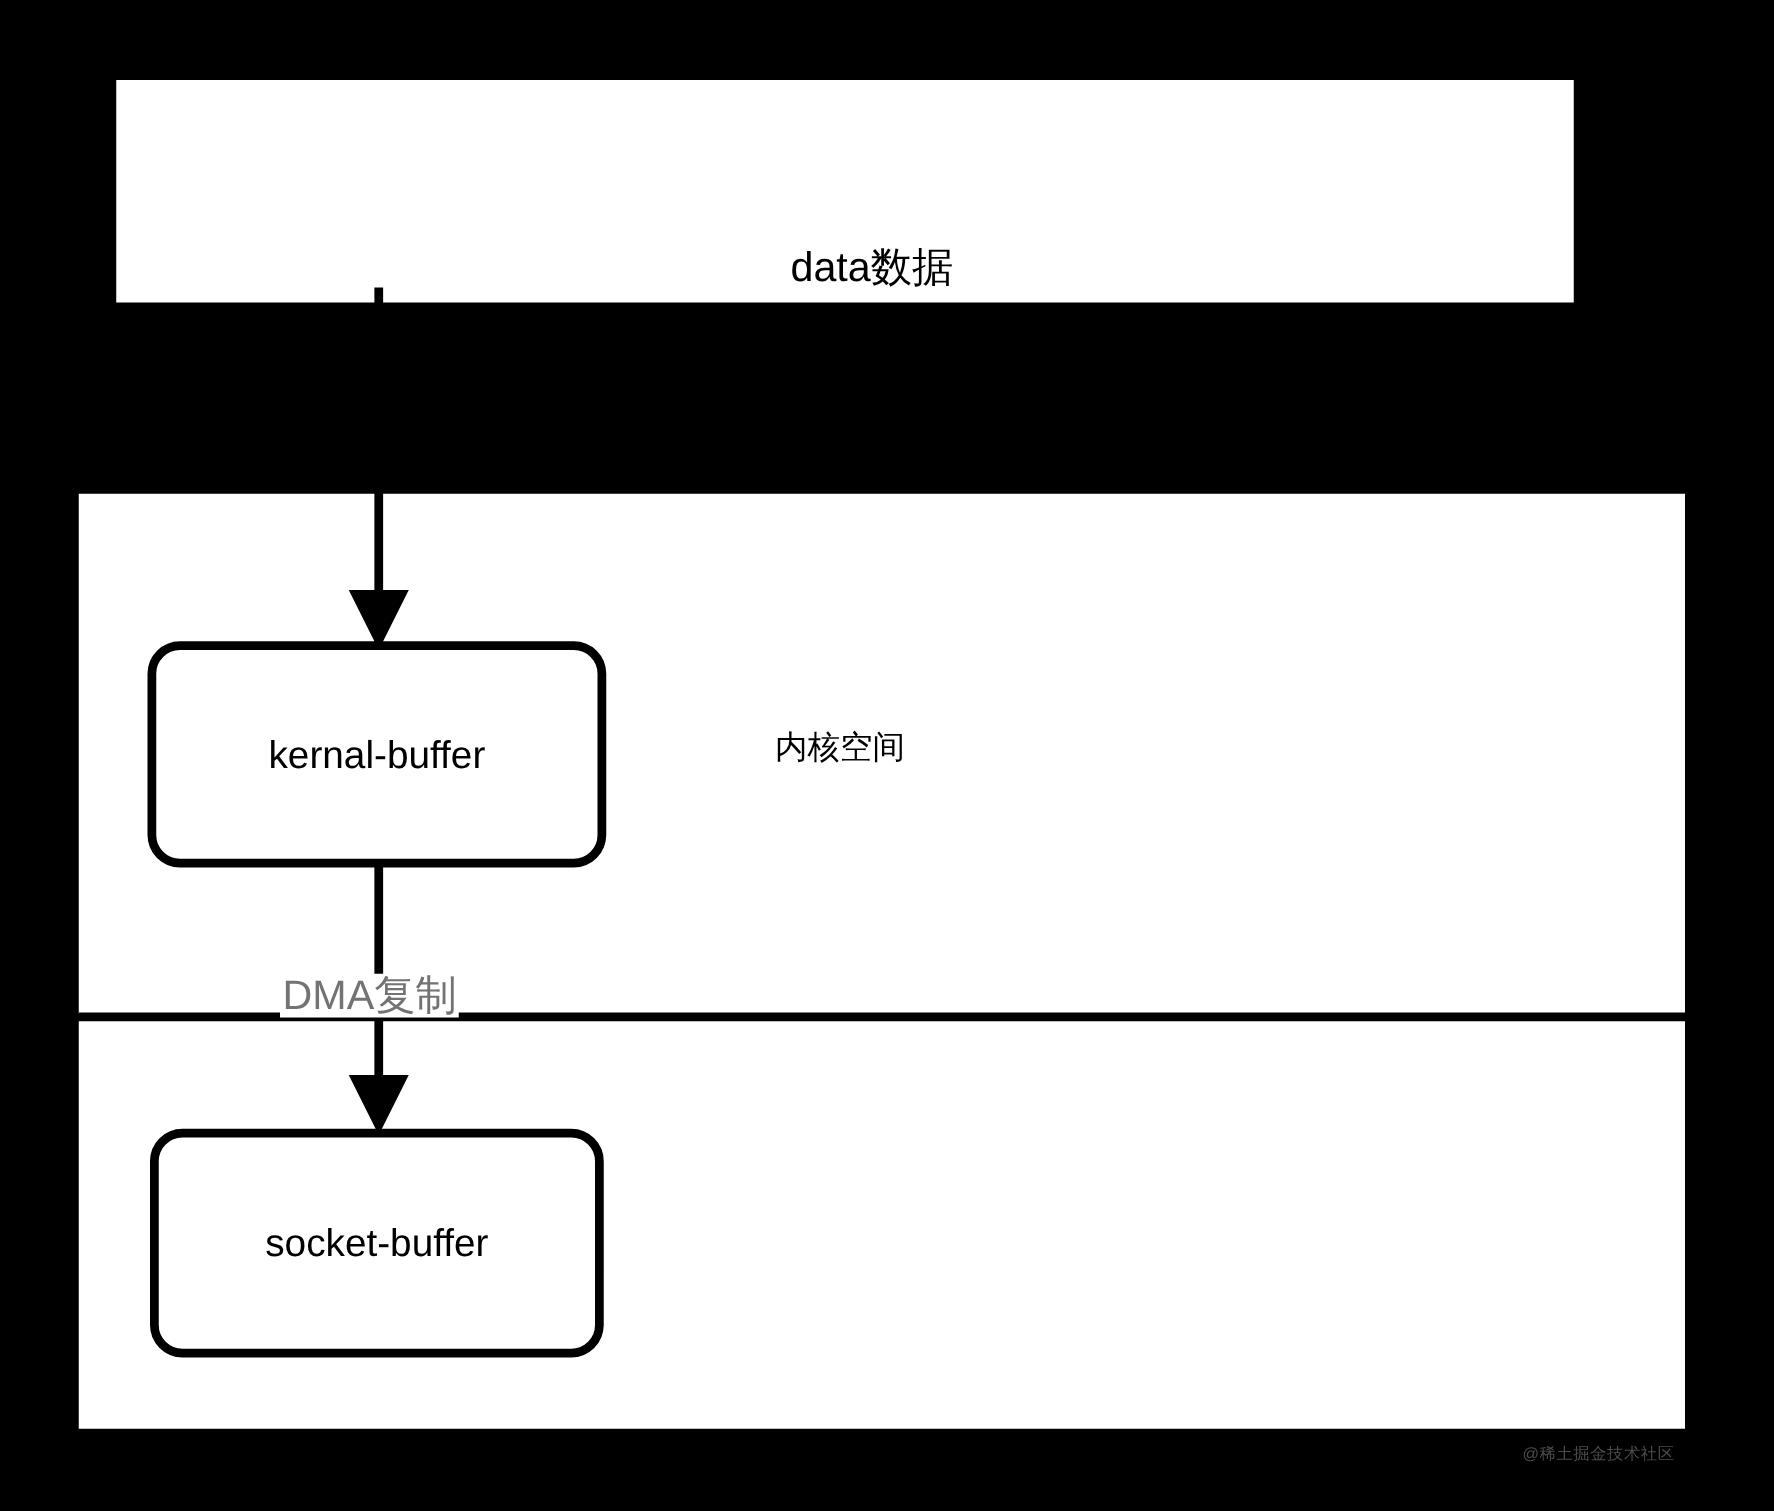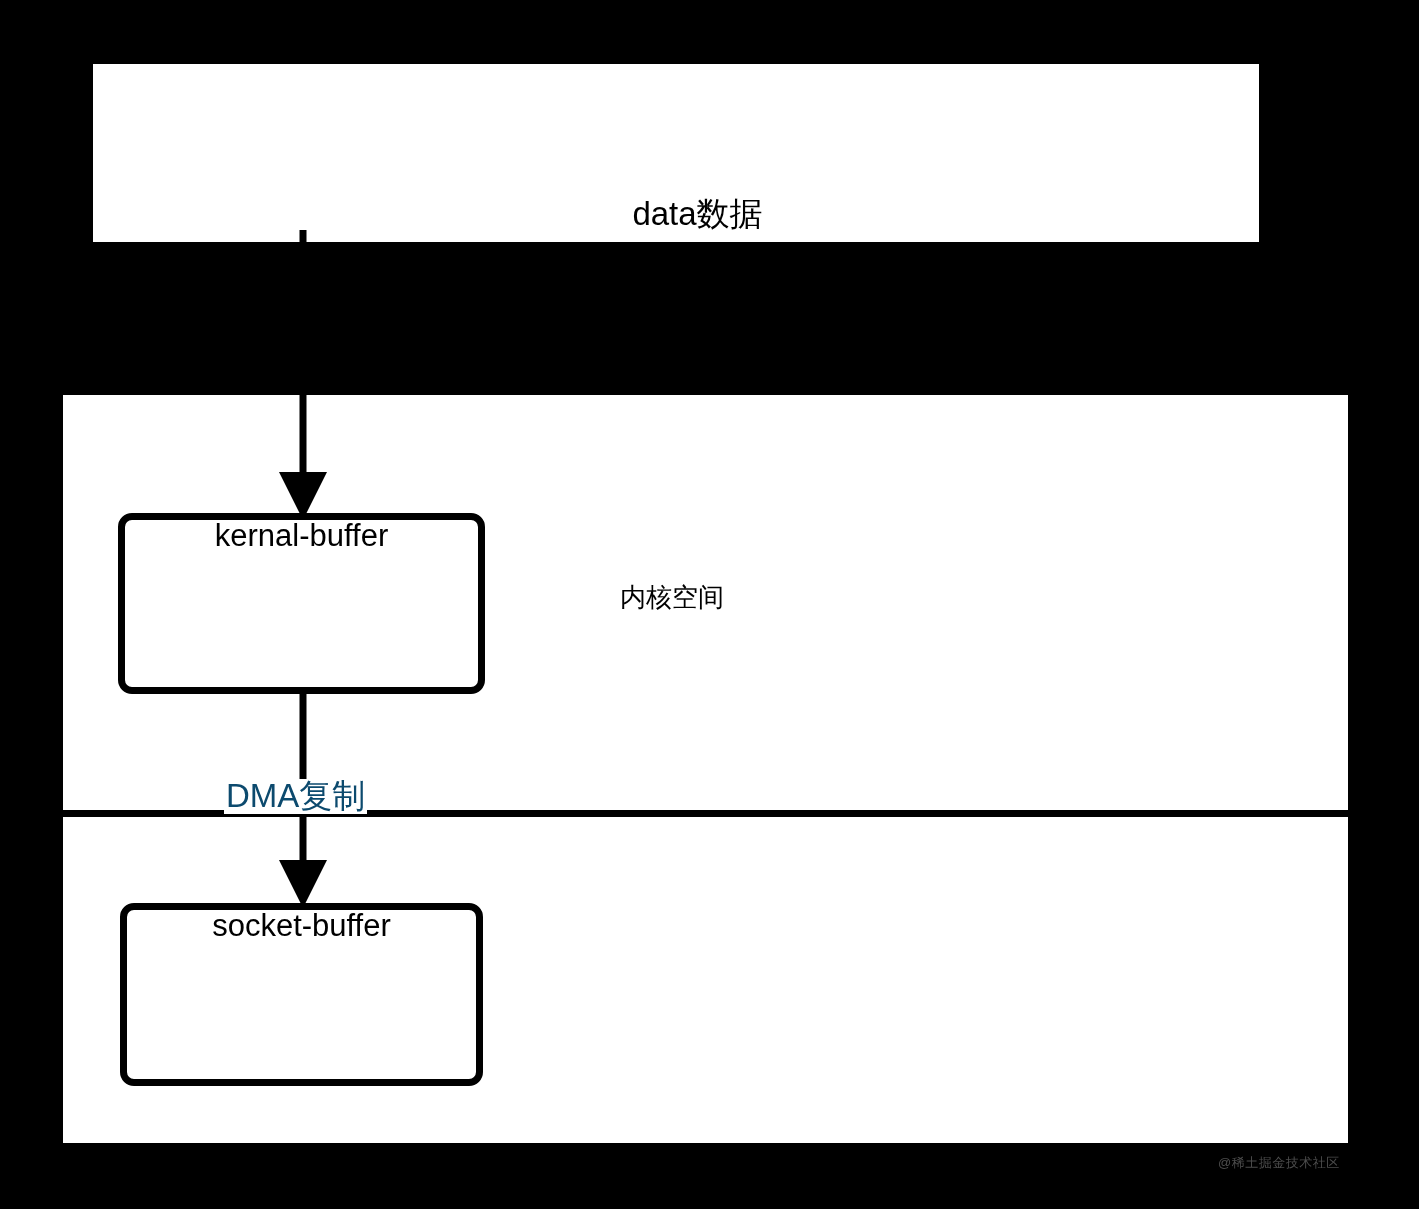--- a/index.html
+++ b/index.html
@@ -61,23 +61,24 @@
     left: 620px;
     top: 584px;
     font-size: 26px;
   }
 
   
   .buffer-box {
     position: absolute;
     background: #ffffff;
     border: 7px solid #000000;
-    border-radius: 14px;
+    border-radius: 26px;
     box-sizing: border-box;
     display: flex;
+    align-items: center;
     justify-content: center;
   }
   .buffer-box .box-text {
     font-size: 31px;
     color: #000000;
     line-height: 1;
   }
   #kernal-buffer-box {
     left: 118px;
     top: 513px;
@@ -118,21 +119,21 @@
     height: 4px;
     background: #000000;
   }
 
   
   #dma-label {
     position: absolute;
     left: 224px;
     top: 779px;
     font-size: 33px;
-    color: #0c4a6e;
+    color: #737373;
     background: #ffffff;
     padding: 0 2px;
     line-height: 1.05;
     white-space: nowrap;
     z-index: 6;
   }
 
   
   #watermark {
     position: absolute;

